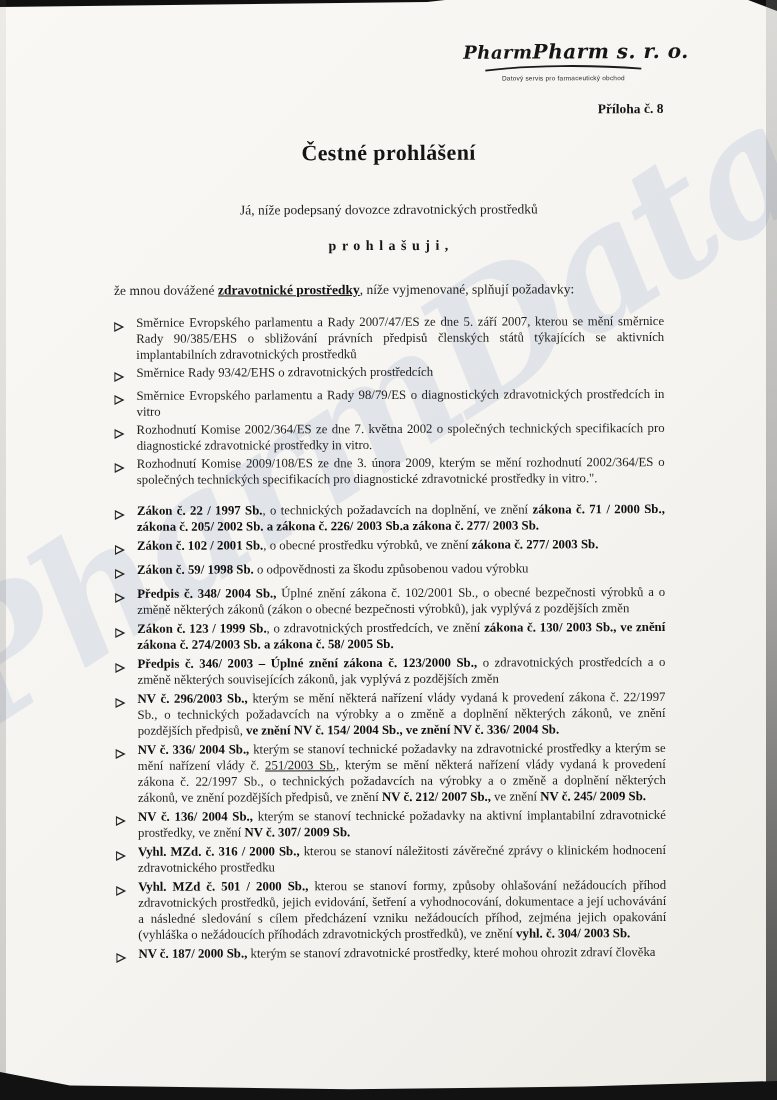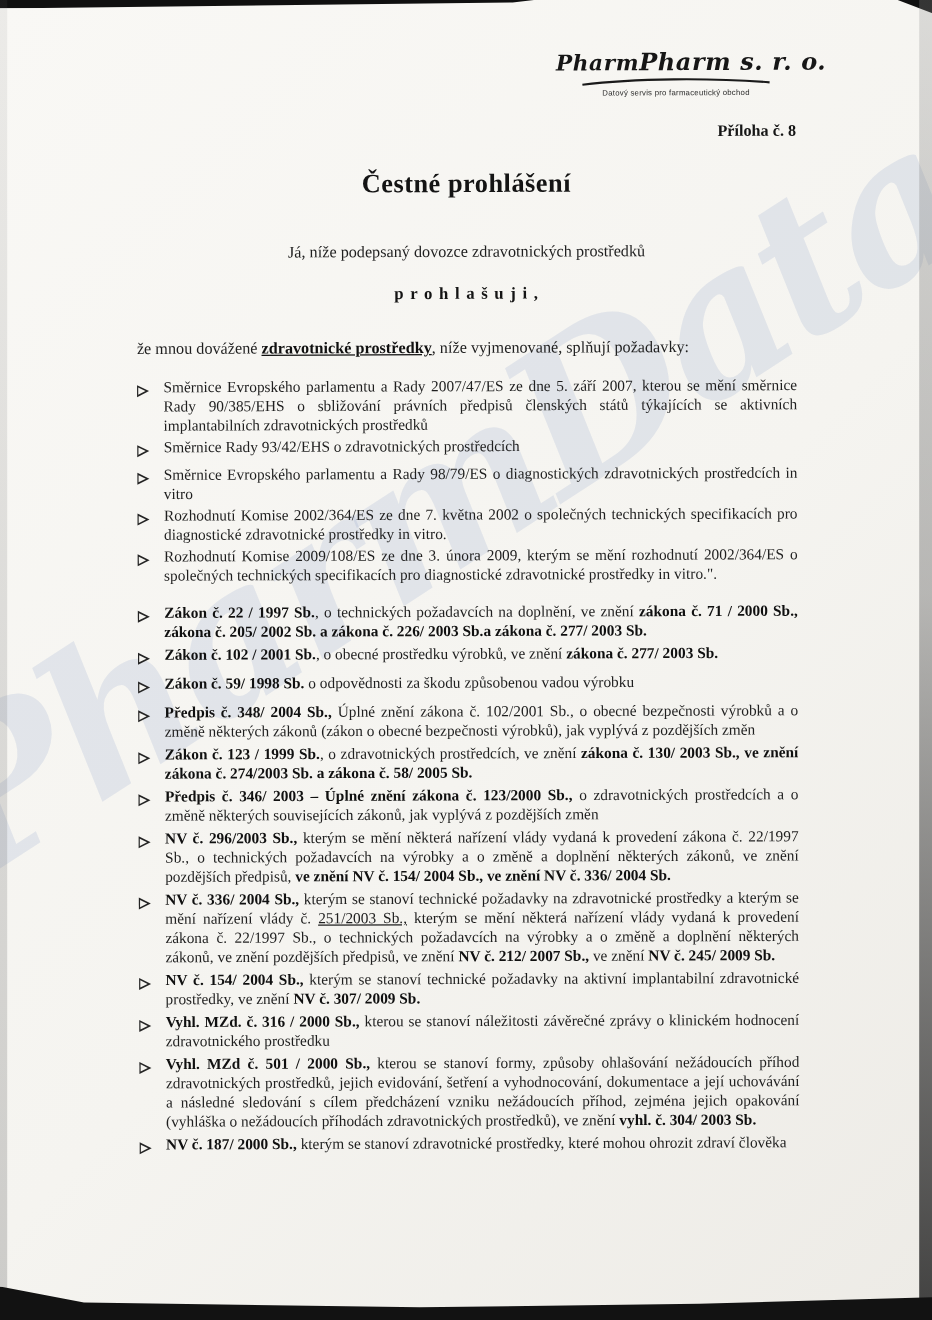--- a/index.html
+++ b/index.html
@@ -161,21 +161,21 @@
         <div class="li">
           <span class="marker-wrap"><span class="tri"></span></span>
           <span class="litext"><span class="b">NV č. 296/2003 Sb.,</span><span> kterým se mění některá nařízení vlády vydaná k provedení zákona č. 22/1997 Sb., o technických požadavcích na výrobky a o změně a doplnění některých zákonů, ve znění pozdějších předpisů, </span><span class="b">ve znění NV č. 154/ 2004 Sb., ve znění NV č. 336/ 2004 Sb.</span></span>
         </div>
         <div class="li">
           <span class="marker-wrap"><span class="tri"></span></span>
           <span class="litext"><span class="b">NV č. 336/ 2004 Sb.,</span><span> kterým se stanoví technické požadavky na zdravotnické prostředky a kterým se mění nařízení vlády č. </span><span class="u">251/2003 Sb.,</span><span> kterým se mění některá nařízení vlády vydaná k provedení zákona č. 22/1997 Sb., o technických požadavcích na výrobky a o změně a doplnění některých zákonů, ve znění pozdějších předpisů, ve znění </span><span class="b">NV č. 212/ 2007 Sb.,</span><span> ve znění </span><span class="b">NV č. 245/ 2009 Sb.</span></span>
         </div>
         <div class="li">
           <span class="marker-wrap"><span class="tri"></span></span>
-          <span class="litext"><span class="b">NV č. 154/ 2004 Sb.,</span><span> kterým se stanoví technické požadavky na aktivní implantabilní zdravotnické prostředky, ve znění </span><span class="b">NV č. 307/ 2009 Sb.</span></span>
+          <span class="litext"><span class="b">NV č. 136/ 2004 Sb.,</span><span> kterým se stanoví technické požadavky na aktivní implantabilní zdravotnické prostředky, ve znění </span><span class="b">NV č. 307/ 2009 Sb.</span></span>
         </div>
         <div class="li">
           <span class="marker-wrap"><span class="tri"></span></span>
           <span class="litext"><span class="b">Vyhl. MZd. č. 316 / 2000 Sb.,</span><span> kterou se stanoví náležitosti závěrečné zprávy o klinickém hodnocení zdravotnického prostředku</span></span>
         </div>
         <div class="li">
           <span class="marker-wrap"><span class="tri"></span></span>
           <span class="litext"><span class="b">Vyhl. MZd č. 501 / 2000 Sb.,</span><span> kterou se stanoví formy, způsoby ohlašování nežádoucích příhod zdravotnických prostředků, jejich evidování, šetření a vyhodnocování, dokumentace a její uchovávání a následné sledování s cílem předcházení vzniku nežádoucích příhod, zejména jejich opakování (vyhláška o nežádoucích příhodách zdravotnických prostředků), ve znění </span><span class="b">vyhl. č. 304/ 2003 Sb.</span></span>
         </div>
         <div class="li">

